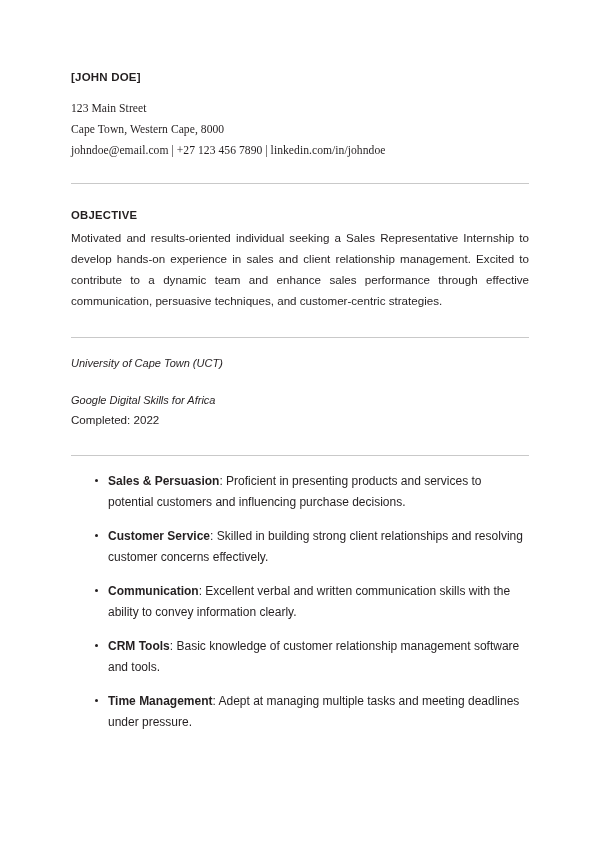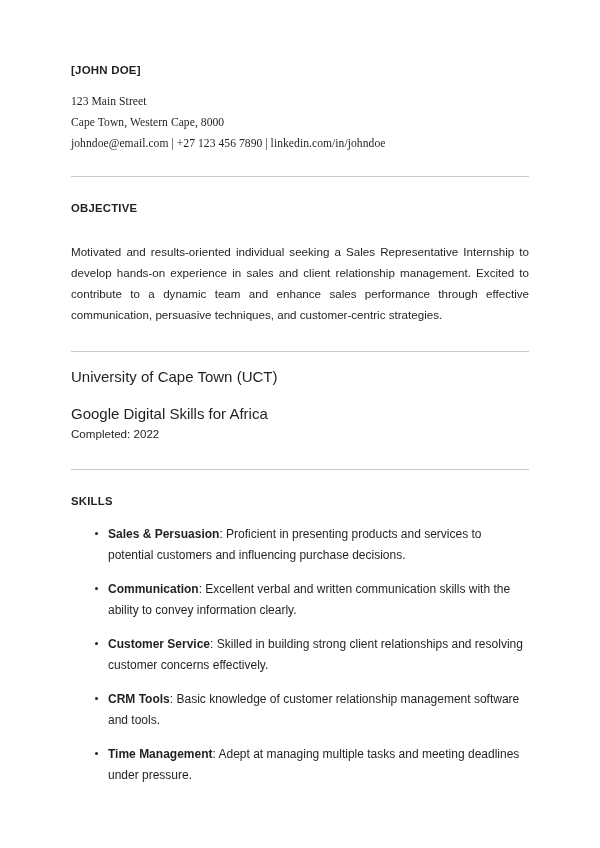--- a/index.html
+++ b/index.html
@@ -28,21 +28,21 @@
   .content {
     width: 458px;
   }
 
   
   .name {
     font-size: 11.5px;
     font-weight: bold;
     letter-spacing: 0.2px;
     line-height: 16px;
-    margin: 0 0 13px 0;
+    margin: 7px 0 13px 0;
   }
   .contact-line {
     font-size: 11.6px;
     line-height: 21px;
     margin: 0;
     letter-spacing: 0.05px;
     font-family: Liberation Serif, serif;
   }
 
   
@@ -65,34 +65,35 @@
     line-height: 16px;
     margin: 23px 0 0 0;
   }
 
   
   .objective-text {
     font-size: 11.6px;
     line-height: 21px;
     text-align: justify;
     text-justify: inter-word;
-    margin: 25px 0 0 0;
+    margin: 4px 0 0 0;
   }
 
   
   .edu-block { margin-top: 15px; }
   .edu-block + .edu-block { margin-top: 17px; }
   .edu-degree {
     font-size: 11.6px;
     font-weight: bold;
     line-height: 20px;
     margin: 0;
   }
   .edu-institution {
-    font-size: 15px;
+    font-size: 11px;
+    font-style: italic;
     line-height: 20px;
     margin: 0;
   }
   .edu-detail {
     font-size: 11.6px;
     line-height: 20px;
     margin: 0;
   }
 
   
@@ -150,34 +151,33 @@
 
       <div class="edu-block">
         <p class="edu-institution">Google Digital Skills for Africa</p>
         <p class="edu-detail">Completed: 2022</p>
       </div>
     </section>
 
     <hr class="divider divider-edu">
 
     <section>
-      <h2 class="section-title">SKILLS</h2>
 
       <ul class="skills-list">
         <li class="skill-item">
           <span class="skill-bullet"></span>
           <span class="skill-name">Sales &amp; Persuasion</span><span class="skill-desc">: Proficient in presenting products and services to potential customers and influencing purchase decisions.</span>
         </li>
         <li class="skill-item">
           <span class="skill-bullet"></span>
-          <span class="skill-name">Communication</span><span class="skill-desc">: Excellent verbal and written communication skills with the ability to convey information clearly.</span>
+          <span class="skill-name">Customer Service</span><span class="skill-desc">: Skilled in building strong client relationships and resolving customer concerns effectively.</span>
         </li>
         <li class="skill-item">
           <span class="skill-bullet"></span>
-          <span class="skill-name">Customer Service</span><span class="skill-desc">: Skilled in building strong client relationships and resolving customer concerns effectively.</span>
+          <span class="skill-name">Communication</span><span class="skill-desc">: Excellent verbal and written communication skills with the ability to convey information clearly.</span>
         </li>
         <li class="skill-item">
           <span class="skill-bullet"></span>
           <span class="skill-name">CRM Tools</span><span class="skill-desc">: Basic knowledge of customer relationship management software and tools.</span>
         </li>
         <li class="skill-item">
           <span class="skill-bullet"></span>
           <span class="skill-name">Time Management</span><span class="skill-desc">: Adept at managing multiple tasks and meeting deadlines under pressure.</span>
         </li>
 

